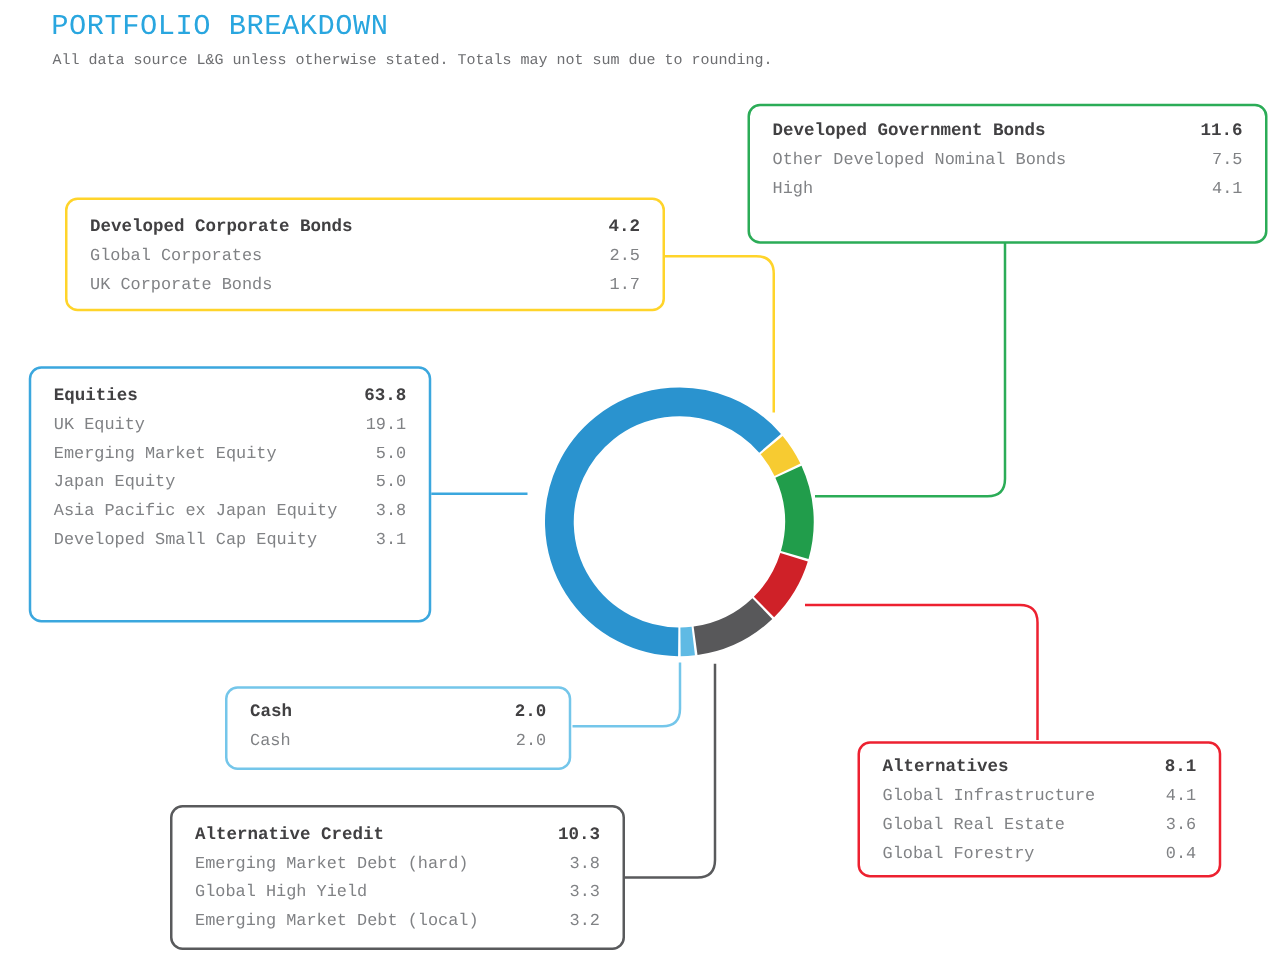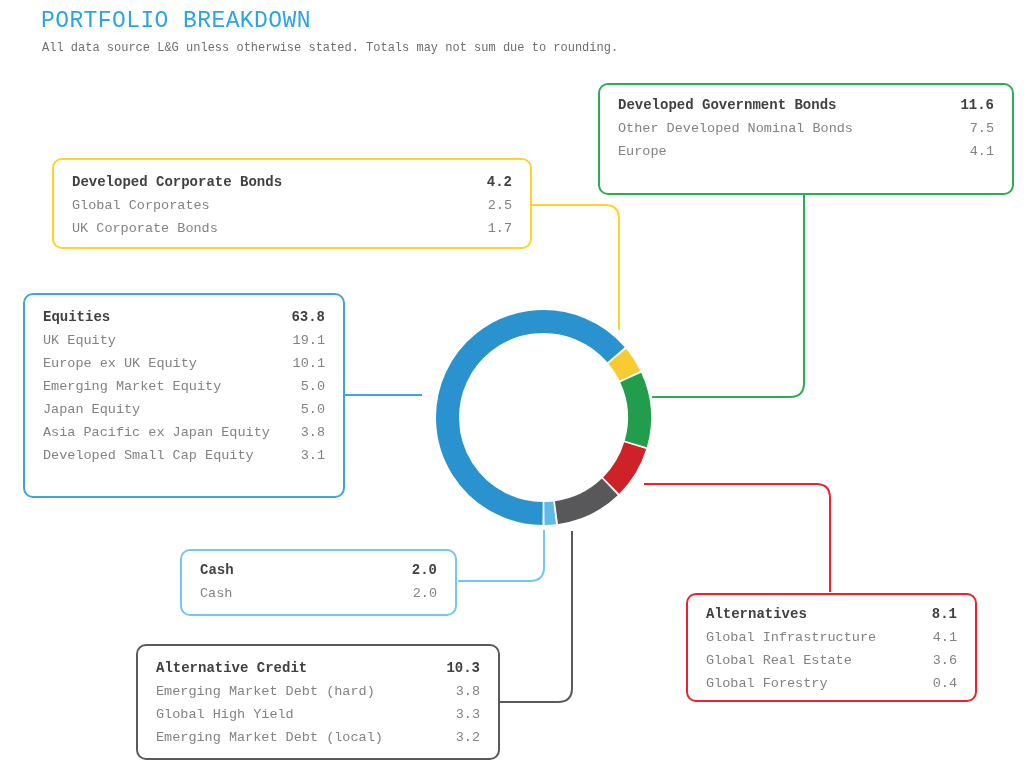--- a/index.html
+++ b/index.html
@@ -66,21 +66,21 @@
     <div class="row head">
       <span>Developed Government Bonds</span>
       <span class="val">11.6</span>
     </div>
     <div>
         <div class="row">
           <span>Other Developed Nominal Bonds</span>
           <span class="val">7.5</span>
         </div>
         <div class="row">
-          <span>Europe</span>
+          <span>High</span>
           <span class="val">4.1</span>
         </div>
       </div>
   </div>
 
   <div class="callout box-corp" style="border-color: rgb(255, 212, 42);">
     <div class="row head">
       <span>Developed Corporate Bonds</span>
       <span class="val">4.2</span>
     </div>
@@ -98,24 +98,20 @@
 
   <div class="callout box-eq" style="border-color: rgb(59, 167, 222);">
     <div class="row head">
       <span>Equities</span>
       <span class="val">63.8</span>
     </div>
     <div>
         <div class="row">
           <span>UK Equity</span>
           <span class="val">19.1</span>
-        </div>
-        <div class="row">
-          <span>Europe ex UK Equity</span>
-          <span class="val">10.1</span>
         </div>
         <div class="row">
           <span>Emerging Market Equity</span>
           <span class="val">5.0</span>
         </div>
         <div class="row">
           <span>Japan Equity</span>
           <span class="val">5.0</span>
         </div>
         <div class="row">

